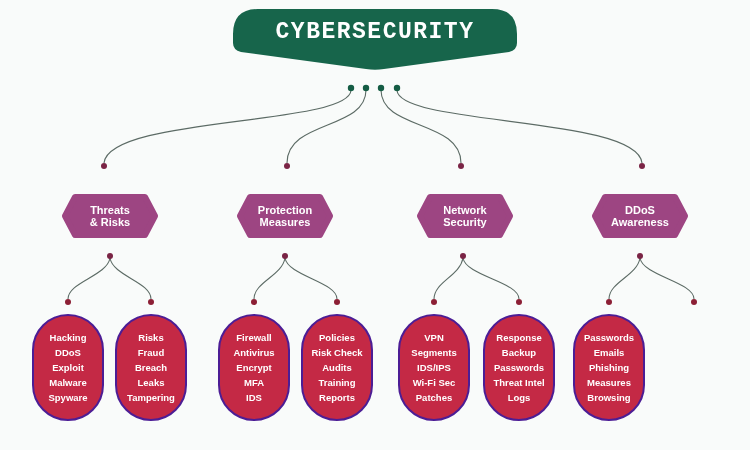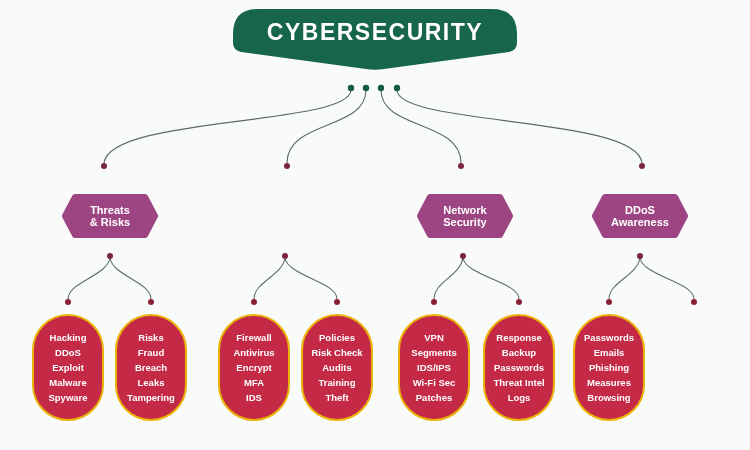--- a/index.html
+++ b/index.html
@@ -7,39 +7,39 @@
     position:relative;width:750px;height:450px;margin:0 auto;
     background:#f9fbfa;overflow:hidden;
     font-family:"Liberation Sans",sans-serif;
   }
   svg.connectors{position:absolute;left:0;top:0;width:750px;height:450px;}
   .connectors path{fill:none;stroke:#5c6b65;stroke-width:1.1;}
   .dot-root{fill:#145c44;}
   .dot-branch{fill:#7a2445;}
   .dot-leaf{fill:#8c1f35;}
 
-  .root-node{position:absolute;left:232px;top:8px;width:286px;height:64px;}
+  .root-node{position:absolute;left:232px;top:8px;width:286px;height:64px;font-family:Liberation Mono, monospace;}
   .root-node svg{position:absolute;inset:0;}
   .root-node .shape{fill:#17654b;}
   .root-label{
     position:absolute;inset:0;display:flex;align-items:center;justify-content:center;
     padding-bottom:16px;color:#fff;font-size:23px;font-weight:800;letter-spacing:1.5px;
   }
 
   .branch{position:absolute;top:193px;width:96px;height:46px;}
   .branch svg{position:absolute;inset:0;}
   .branch .shape{fill:#9d4582;stroke:#9d4582;stroke-width:6;stroke-linejoin:round;}
   .branch-label{
     position:absolute;inset:0;display:flex;flex-direction:column;align-items:center;justify-content:center;
     color:#fff;font-size:11px;font-weight:700;line-height:12.5px;text-align:center;
   }
 
   .leaf{
     position:absolute;top:314px;width:72px;height:107px;border-radius:36px;
-    background:#c42945;border:2px solid #eab308;box-sizing:border-box;
+    background:#c42945;border:2px solid #4c1d95;box-sizing:border-box;
     display:flex;flex-direction:column;align-items:center;justify-content:center;
     color:#fff;font-size:9.5px;font-weight:700;line-height:15px;text-align:center;
   }
 </style>
 </head>
 <body>
 
 <div class="canvas">
 
   <svg class="connectors" viewBox="0 0 750 450">
@@ -96,20 +96,29 @@
 
   <div class="branch" style="left:62px">
     <svg viewBox="0 0 96 46">
         <path class="shape" d="M 13 4 H 83 L 93 23 L 83 42 H 13 L 3 23 Z"></path>
       </svg>
     <span class="branch-label">
       <span>Threats</span>
       <span>&amp; Risks</span>
     </span>
   </div>
+  <div class="branch" style="left:237px">
+    <svg viewBox="0 0 96 46">
+        <path class="shape" d="M 13 4 H 83 L 93 23 L 83 42 H 13 L 3 23 Z"></path>
+      </svg>
+    <span class="branch-label">
+      <span>Protection</span>
+      <span>Measures</span>
+    </span>
+  </div>
   <div class="branch" style="left:417px">
     <svg viewBox="0 0 96 46">
         <path class="shape" d="M 13 4 H 83 L 93 23 L 83 42 H 13 L 3 23 Z"></path>
       </svg>
     <span class="branch-label">
       <span>Network</span>
       <span>Security</span>
     </span>
   </div>
   <div class="branch" style="left:592px">
@@ -141,21 +150,21 @@
     <span>Antivirus</span>
     <span>Encrypt</span>
     <span>MFA</span>
     <span>IDS</span>
   </div>
   <div class="leaf" style="left:301px">
     <span>Policies</span>
     <span>Risk Check</span>
     <span>Audits</span>
     <span>Training</span>
-    <span>Theft</span>
+    <span>Reports</span>
   </div>
   <div class="leaf" style="left:398px">
     <span>VPN</span>
     <span>Segments</span>
     <span>IDS/IPS</span>
     <span>Wi-Fi Sec</span>
     <span>Patches</span>
   </div>
   <div class="leaf" style="left:483px">
     <span>Response</span>

